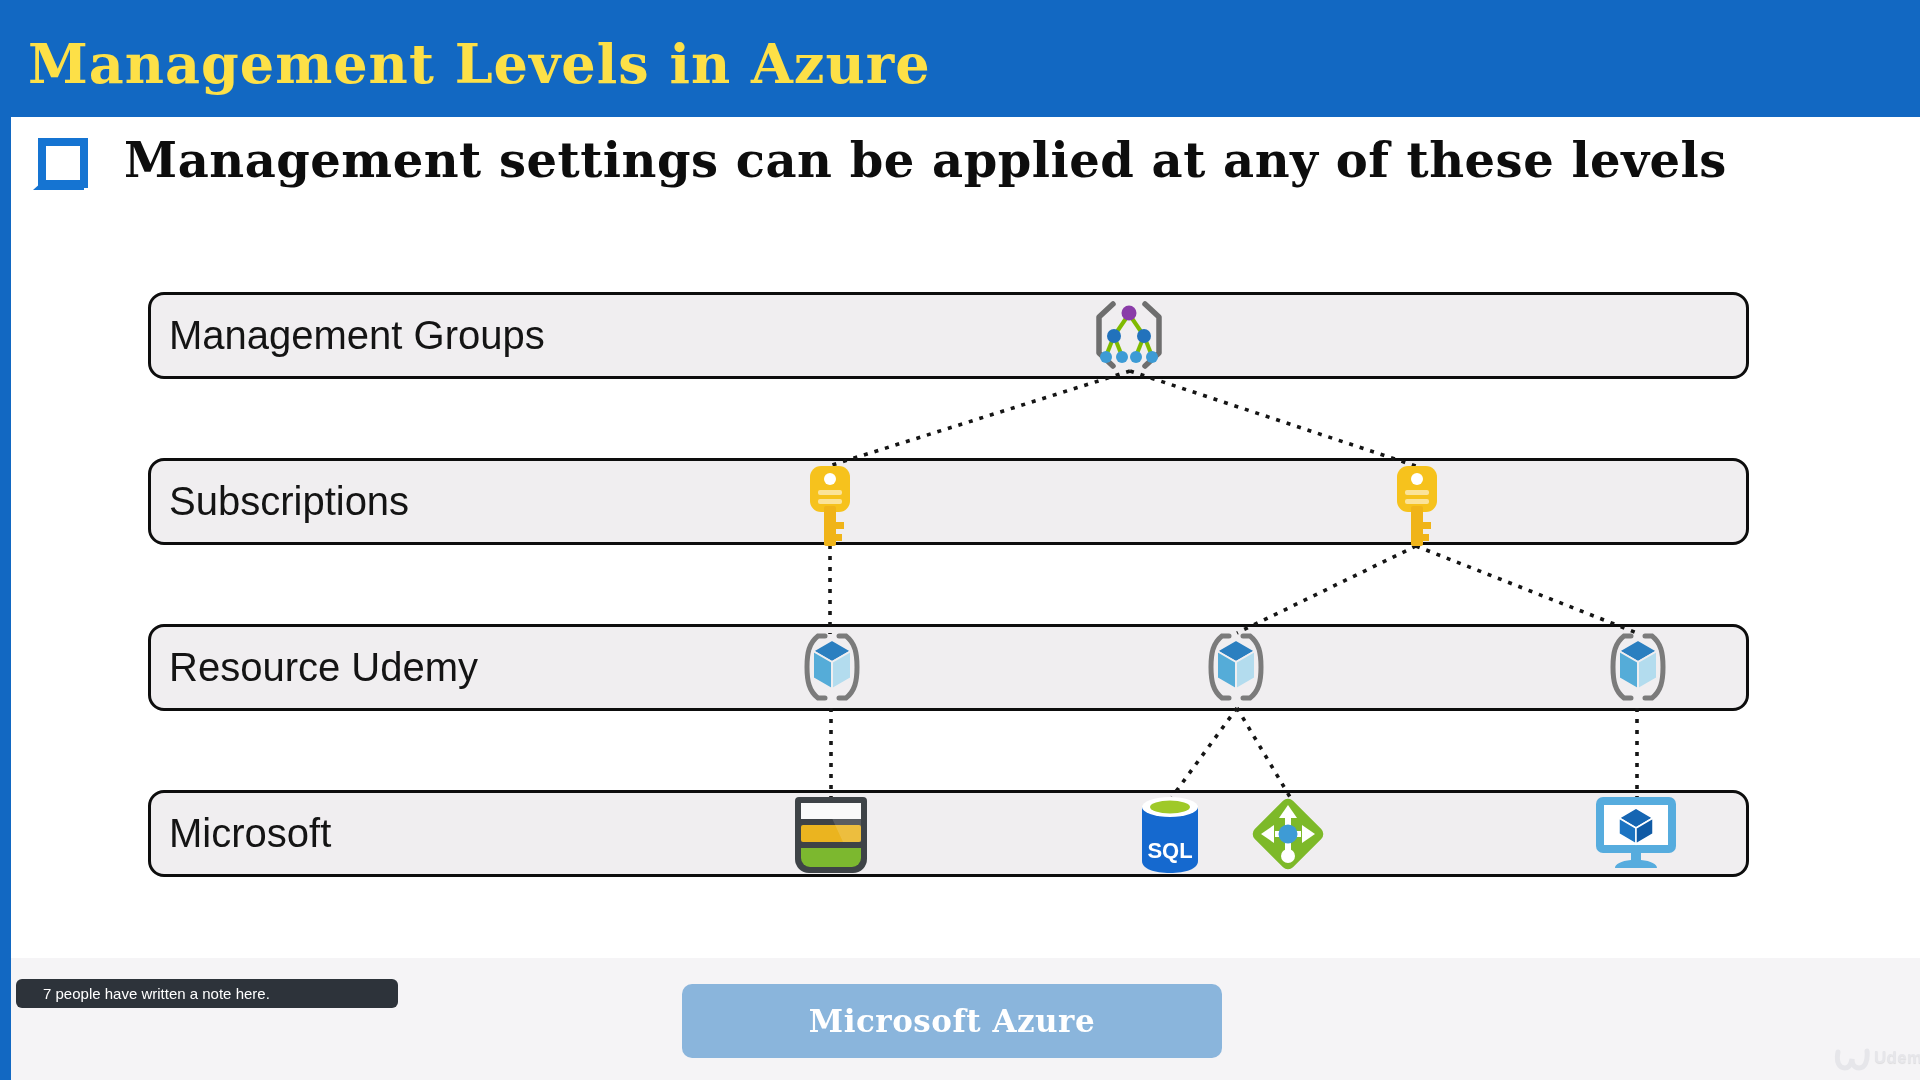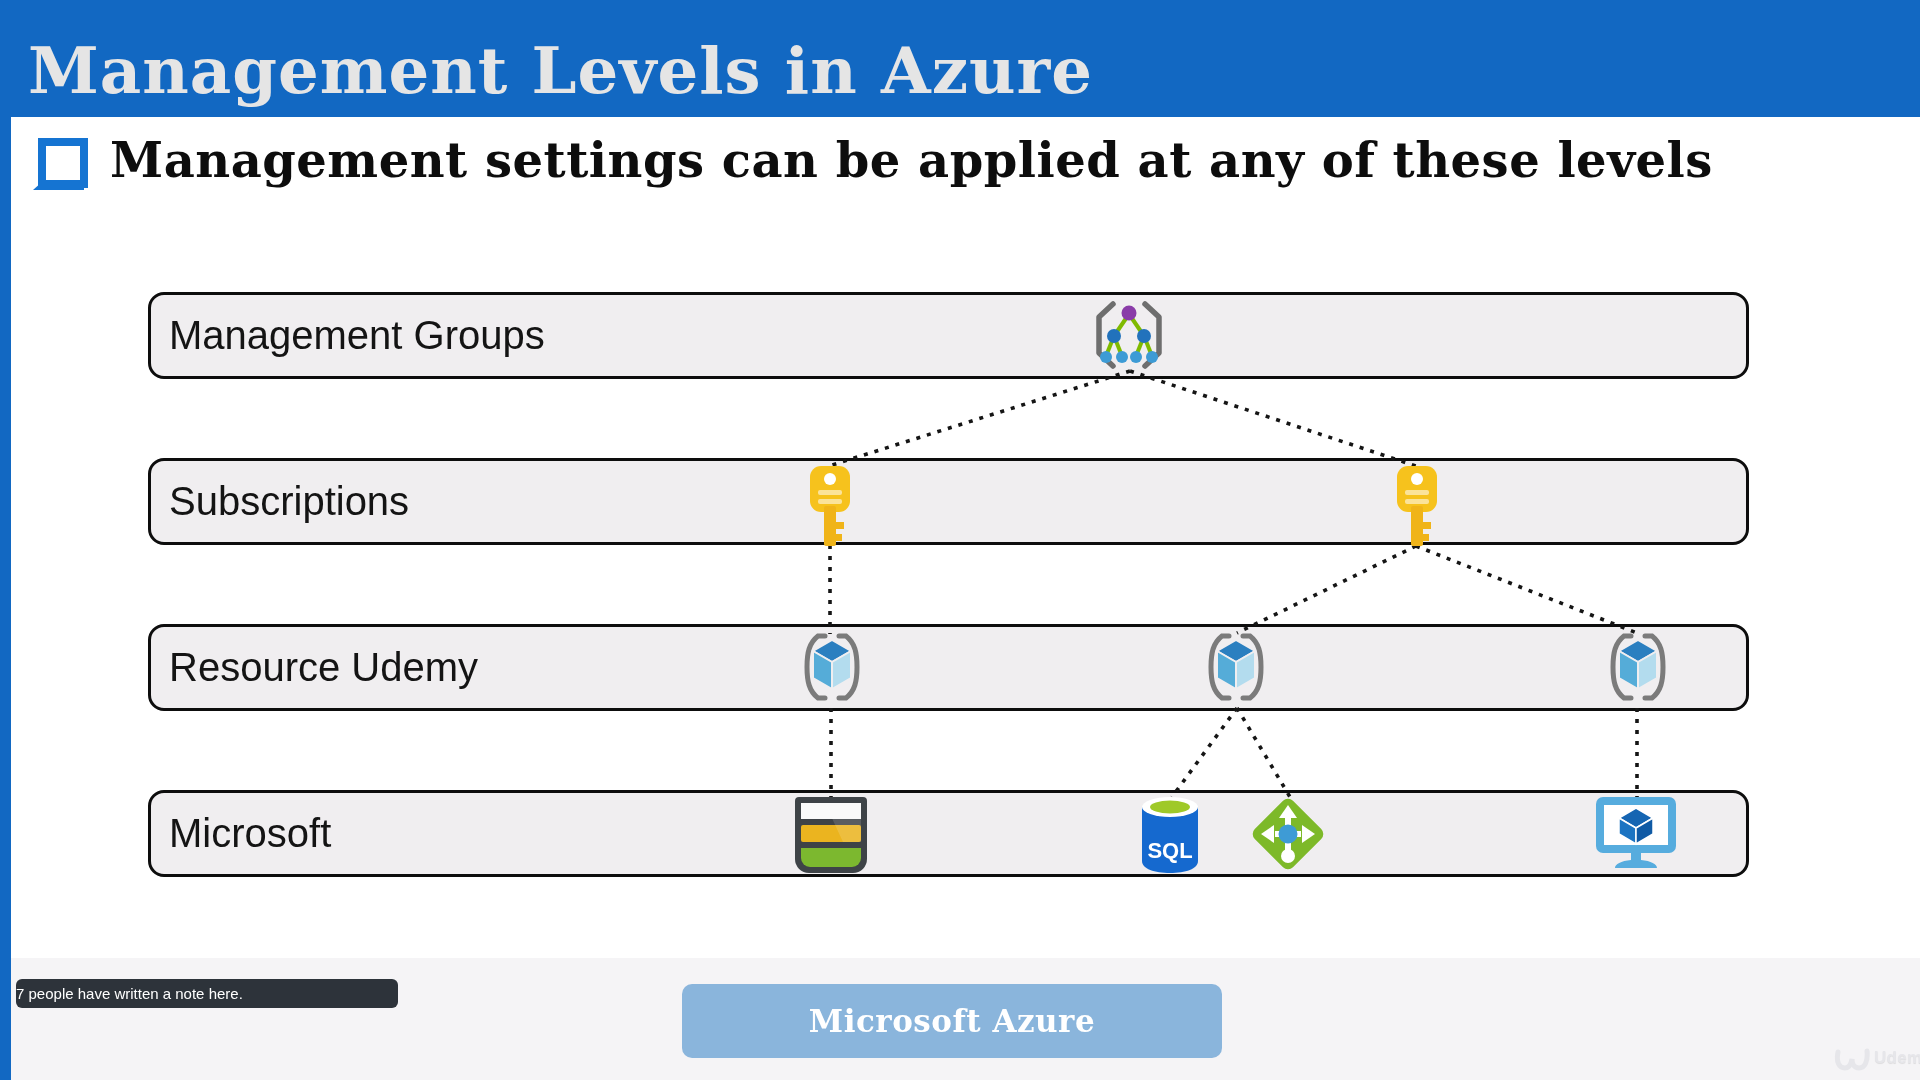--- a/index.html
+++ b/index.html
@@ -2,45 +2,45 @@
 <html><head>
 <meta charset="utf-8">
 <style>
   html,body{margin:0;padding:0;background:#fff;}
   .slide{position:relative;width:1920px;height:1080px;overflow:hidden;background:#ffffff;
          font-family:"Liberation Sans", sans-serif;}
   
   .left-strip{position:absolute;left:0;top:0;width:11px;height:1080px;background:#1268c2;}
   
   .header{position:absolute;left:0;top:0;width:1920px;height:117px;background:#1268c2;}
-  .header .title{position:absolute;left:28px;top:16px;height:113px;line-height:110px;
-        color:#e5e5e5;font-family:"DejaVu Serif", serif;font-weight:700;font-size:64px;
+  .header .title{position:absolute;left:28px;top:9px;height:113px;line-height:110px;
+        color:#fde047;font-family:"DejaVu Serif", serif;font-weight:700;font-size:54px;
         letter-spacing:1px;white-space:nowrap;}
   
   .bullet-row{position:absolute;left:30px;top:128px;display:flex;align-items:flex-start;}
   .bullet-glyph{width:58px;height:62px;flex:0 0 auto;margin-top:8px;}
-  .bullet-text{margin-left:22px;color:#0d0d0d;font-family:"DejaVu Serif", serif;
+  .bullet-text{margin-left:36px;color:#0d0d0d;font-family:"DejaVu Serif", serif;
         font-weight:700;font-size:48px;letter-spacing:0.5px;white-space:nowrap;line-height:64px;}
   
   .level-box{position:absolute;left:148px;width:1601px;height:87px;background:#f0eef0;
         border:3px solid #0d0d0d;border-radius:16px;box-sizing:border-box;}
   .level-box .label{position:absolute;left:18px;top:0;height:81px;line-height:81px;
         font-size:40px;color:#141414;white-space:nowrap;}
   .box-mg{top:292px;}
   .box-subs{top:458px;}
   .box-rg{top:624px;}
   .box-res{top:790px;}
   
   .dicon{position:absolute;}
   
   .connectors{position:absolute;left:0;top:0;width:1920px;height:1080px;pointer-events:none;}
   
   .footer-band{position:absolute;left:11px;top:958px;width:1909px;height:122px;background:#f5f4f6;}
   .note-tooltip{position:absolute;left:16px;top:979px;width:382px;height:29px;background:#2d333a;
-        border-radius:6px;color:#ffffff;font-size:15px;line-height:29px;
+        border-radius:6px;color:#ffffff;font-size:15px;line-height:29px;padding-left:27px;
         box-sizing:border-box;white-space:nowrap;}
   .course-button{position:absolute;left:682px;top:984px;width:540px;height:74px;background:#8ab5dc;
         border-radius:10px;color:#ffffff;font-family:"DejaVu Serif", serif;font-weight:700;
         font-size:31px;text-align:center;line-height:74px;letter-spacing:0.5px;}
   .watermark{position:absolute;left:1834px;top:1044px;display:flex;align-items:center;
         color:#e6e6ea;text-shadow:0 1px 1px rgba(0,0,0,0.10);}
   .watermark .wm-text{font-size:17px;font-weight:700;margin-left:4px;letter-spacing:0.3px;}
 </style>
 </head>
 <body>

